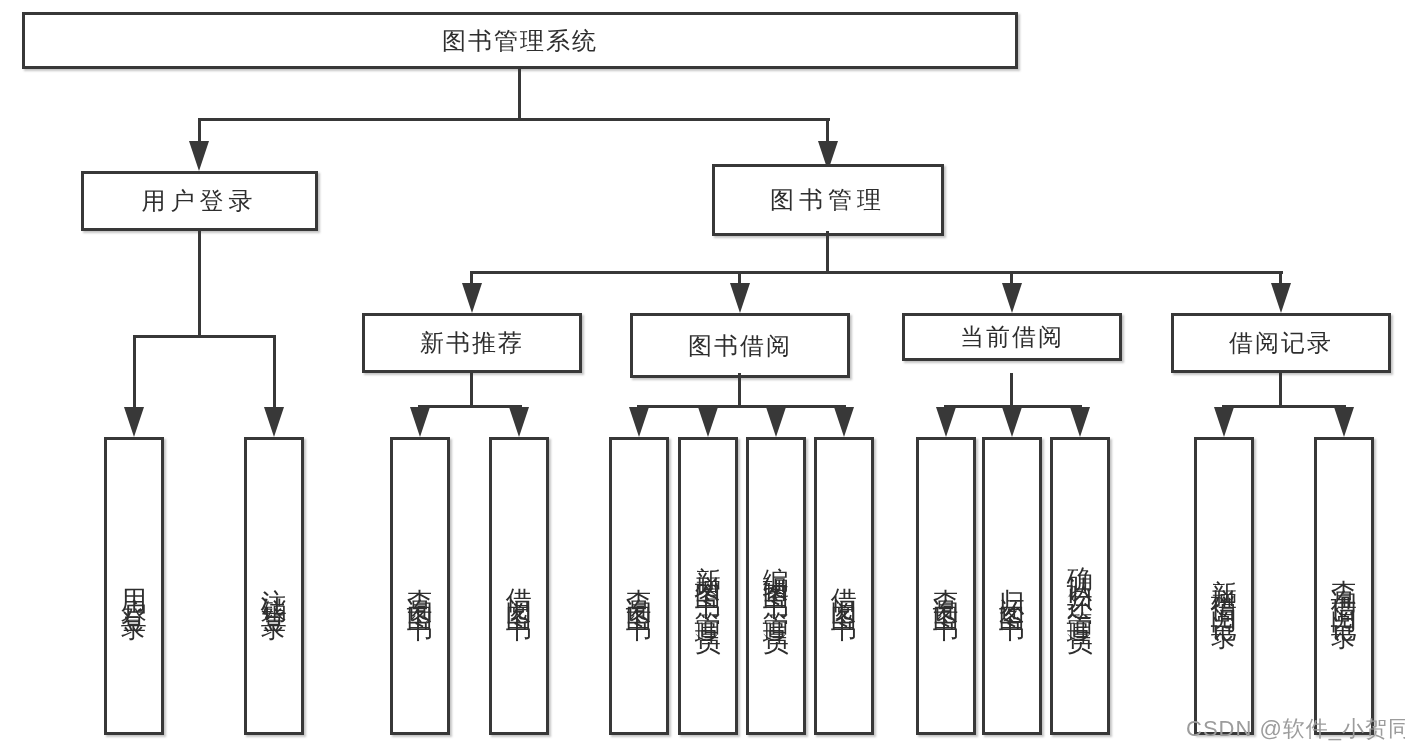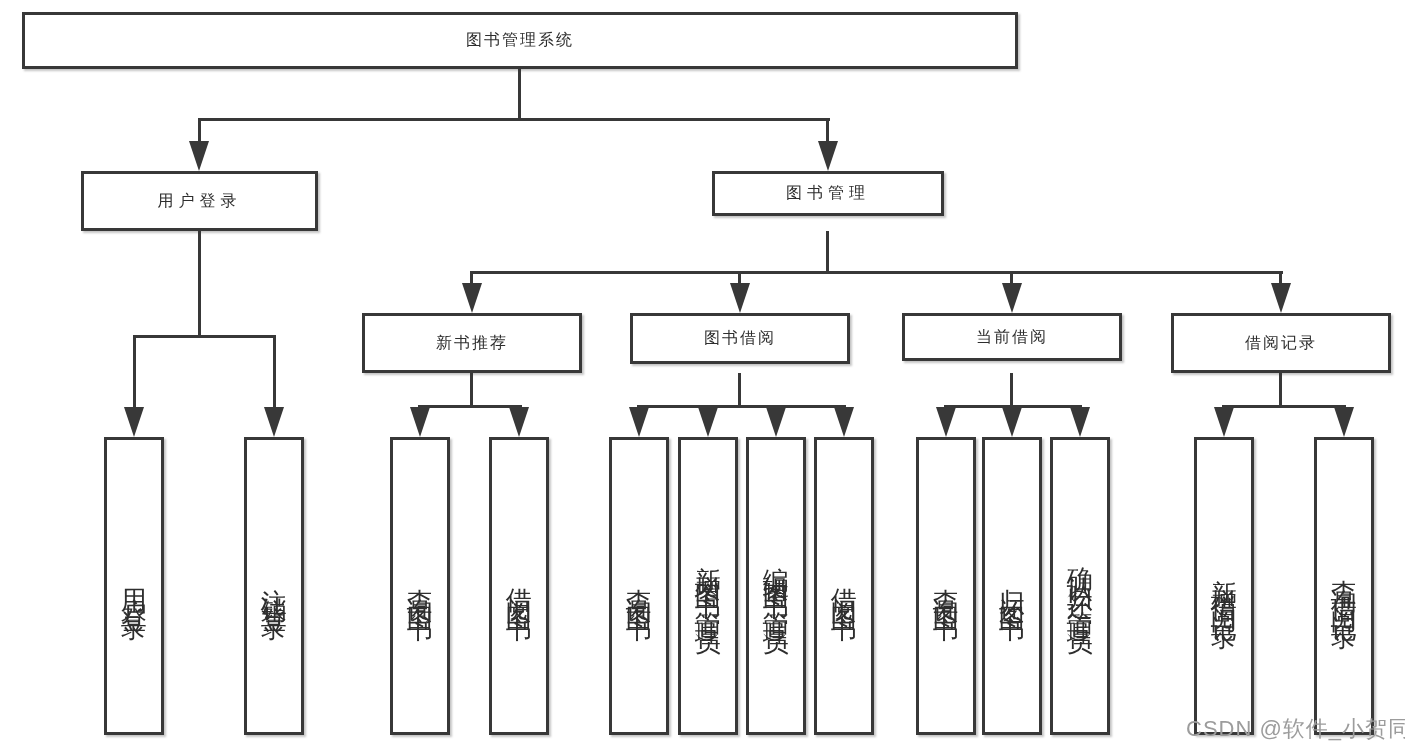--- a/index.html
+++ b/index.html
@@ -19,21 +19,21 @@
   .box{
     position:absolute;
     background:#fff;
     border:3px solid var(--line);
     box-sizing:border-box;
     display:flex;align-items:center;justify-content:center;
     box-shadow:2px 2px 2px rgba(90,90,90,0.35);
   }
   .hlabel{
     color:var(--text);
-    font-size:16px;
+    font-size:24px;
     letter-spacing:2px;
     white-space:nowrap;
   }
   .hlabel.sp5{letter-spacing:5px;}
   .vlabel{
     color:var(--text);
     font-size:26px;
     line-height:1.1;
     letter-spacing:9px;
     writing-mode:vertical-rl;
@@ -72,21 +72,21 @@
   <div class="ln" style="left:518px;top:69px;width:3px;height:52px"></div>
   <div class="ln" style="left:198px;top:118px;width:632px;height:3px"></div>
   <div class="ln" style="left:198px;top:120px;width:3px;height:23px"></div>
   <div class="ln" style="left:826px;top:120px;width:3px;height:23px"></div>
   <div class="arw" style="left:189px;top:141px"></div>
   <div class="arw" style="left:818px;top:141px"></div>
 
   <div class="box" style="left:81px;top:171px;width:237px;height:60px">
     <span class="hlabel sp5">用户登录</span>
   </div>
-  <div class="box" style="left:712px;top:171px;width:232px;height:45px">
+  <div class="box" style="left:712px;top:164px;width:232px;height:72px">
     <span class="hlabel sp5">图书管理</span>
   </div>
 
   <div class="ln" style="left:198px;top:231px;width:3px;height:107px"></div>
   <div class="ln" style="left:133px;top:335px;width:143px;height:3px"></div>
   <div class="ln" style="left:133px;top:337px;width:3px;height:72px"></div>
   <div class="ln" style="left:273px;top:337px;width:3px;height:72px"></div>
   <div class="arw" style="left:124px;top:407px"></div>
   <div class="arw" style="left:264px;top:407px"></div>
 
@@ -97,21 +97,21 @@
   <div class="ln" style="left:1010px;top:272px;width:3px;height:12px"></div>
   <div class="ln" style="left:1279px;top:272px;width:3px;height:12px"></div>
   <div class="arw" style="left:462px;top:283px"></div>
   <div class="arw" style="left:730px;top:283px"></div>
   <div class="arw" style="left:1002px;top:283px"></div>
   <div class="arw" style="left:1271px;top:283px"></div>
 
   <div class="box" style="left:362px;top:313px;width:220px;height:60px">
     <span class="hlabel">新书推荐</span>
   </div>
-  <div class="box" style="left:630px;top:313px;width:220px;height:51px">
+  <div class="box" style="left:630px;top:313px;width:220px;height:65px">
     <span class="hlabel">图书借阅</span>
   </div>
   <div class="box" style="left:902px;top:313px;width:220px;height:48px">
     <span class="hlabel">当前借阅</span>
   </div>
   <div class="box" style="left:1171px;top:313px;width:220px;height:60px">
     <span class="hlabel">借阅记录</span>
   </div>
 
   <div class="ln" style="left:470px;top:373px;width:3px;height:34px"></div>

